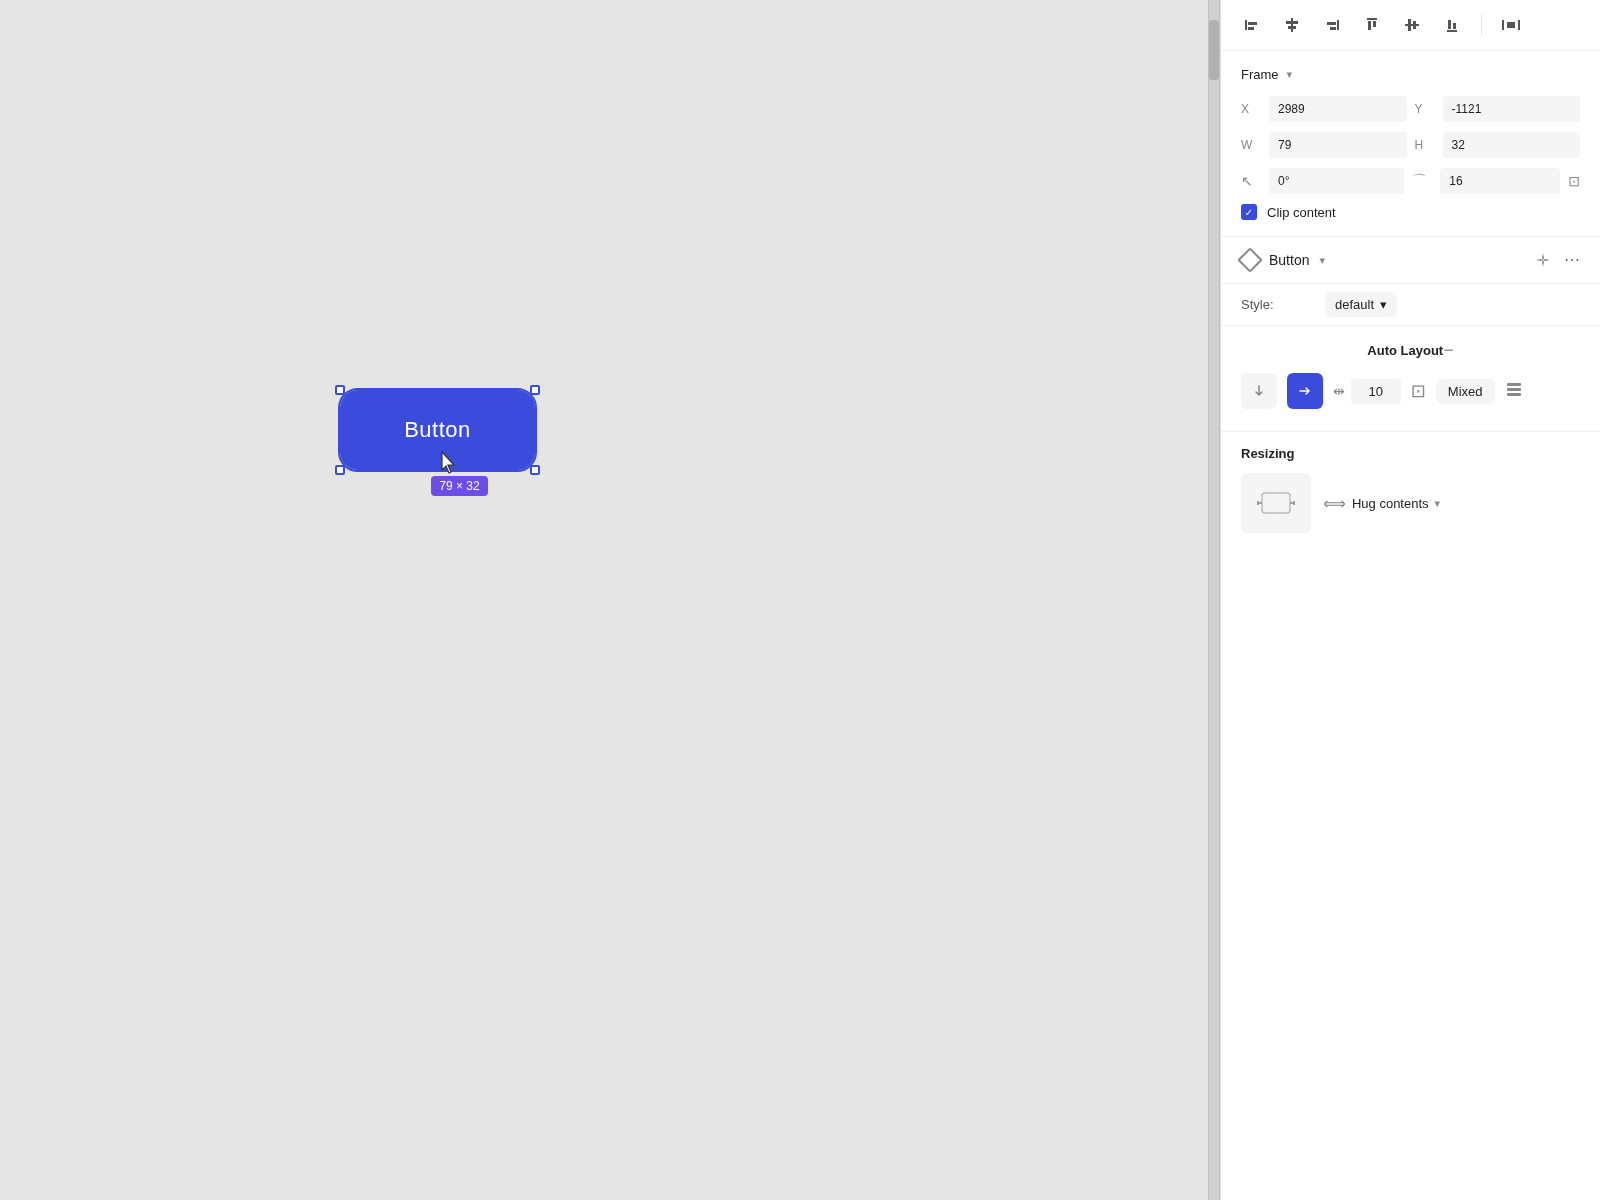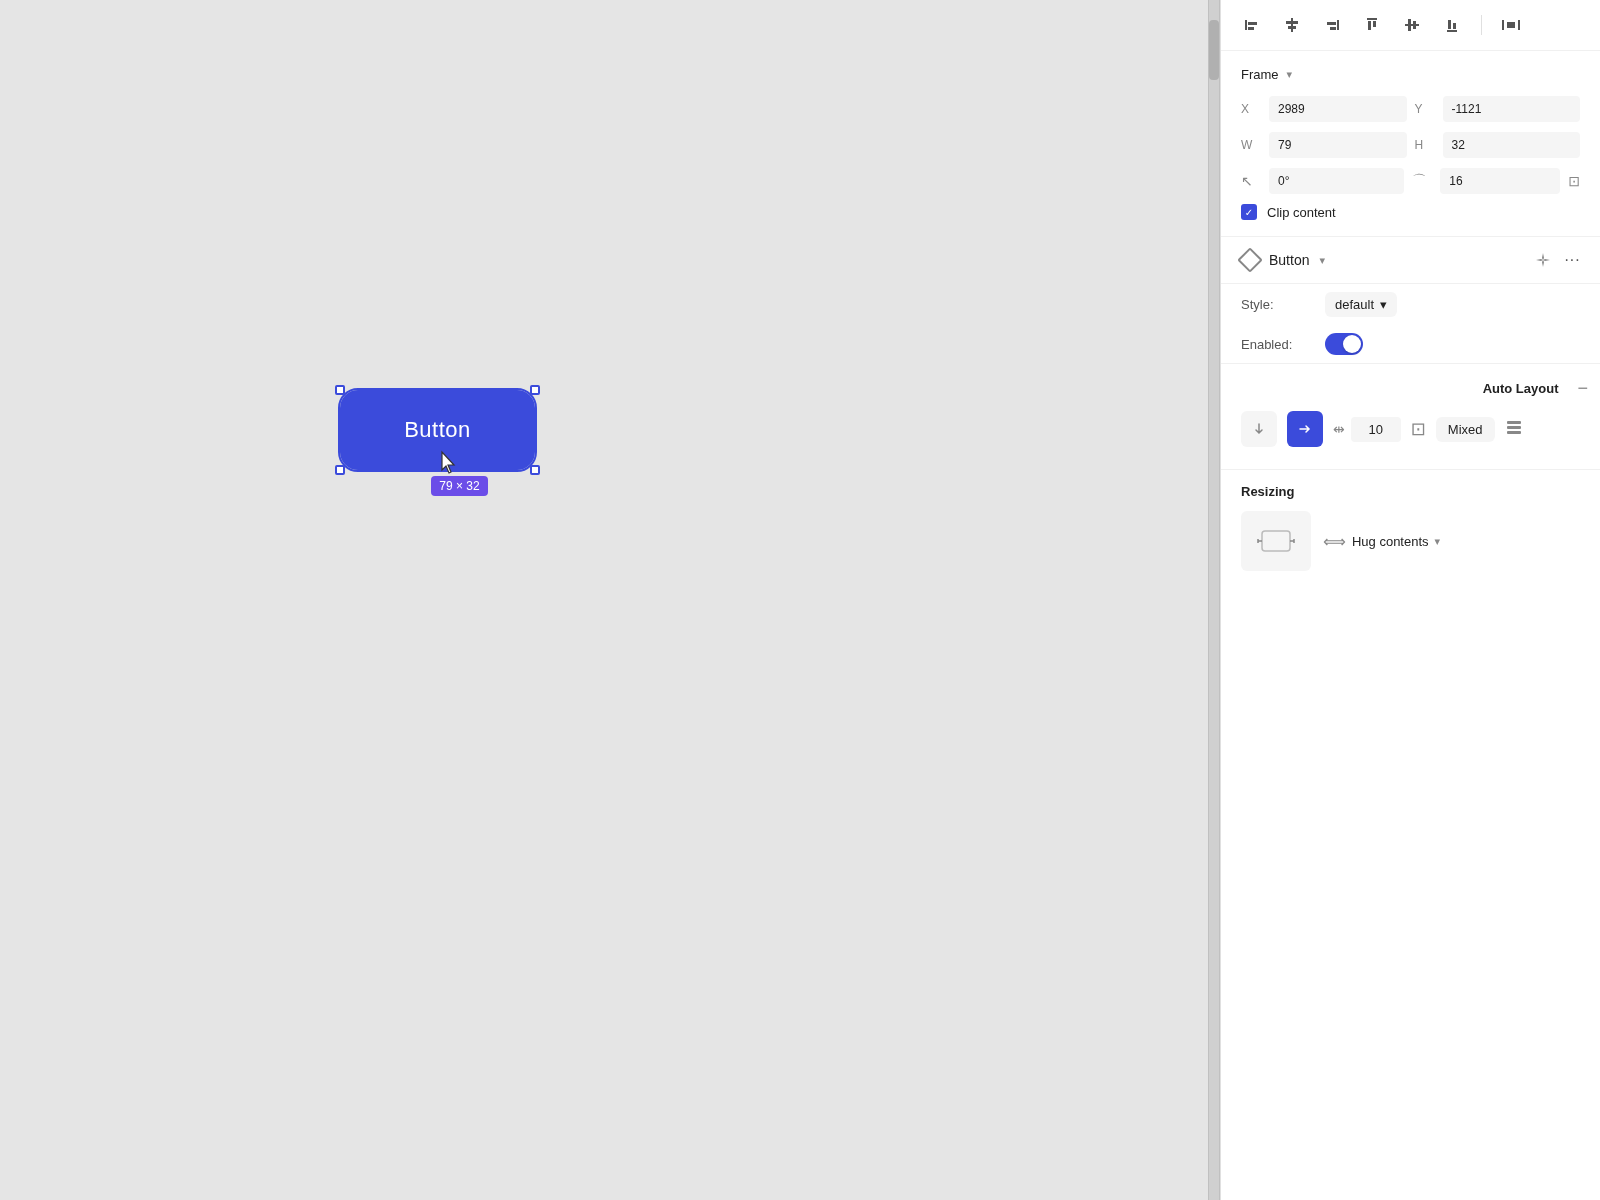--- a/index.html
+++ b/index.html
@@ -337,24 +337,23 @@
       font-size: 12.5px;
       color: #aaa;
       line-height: 1.6;
       padding: 10px 20px 16px;
     }
 
     
     .auto-layout-header {
       display: flex;
       align-items: center;
-      justify-content: flex-end;
-      padding: 14px 12px 12px;
+      justify-content: center;
+      padding: 14px 20px 12px;
       border-top: 1px solid #f0f0f0;
-      gap: 19px;
     }
 
     .auto-layout-title {
       font-size: 13px;
       font-weight: 600;
       color: #222;
     }
 
     .minus-btn {
       color: #888;
@@ -638,26 +637,20 @@
   </div>
 
   <div class="comp-prop-row">
     <span class="comp-prop-label">Style:</span>
     <div class="style-dropdown">
       <span>default</span>
       <span>▾</span>
     </div>
   </div>
 
-  <div class="comp-prop-row">
-    <span class="comp-prop-label">Enabled:</span>
-    <div class="toggle-track toggle-on">
-      <div class="toggle-thumb"></div>
-    </div>
-  </div>
 
 
 
   <div class="auto-layout-header">
     <span class="auto-layout-title">Auto Layout</span>
     <span class="minus-btn">−</span>
   </div>
 
   <div class="auto-layout-controls">
 

